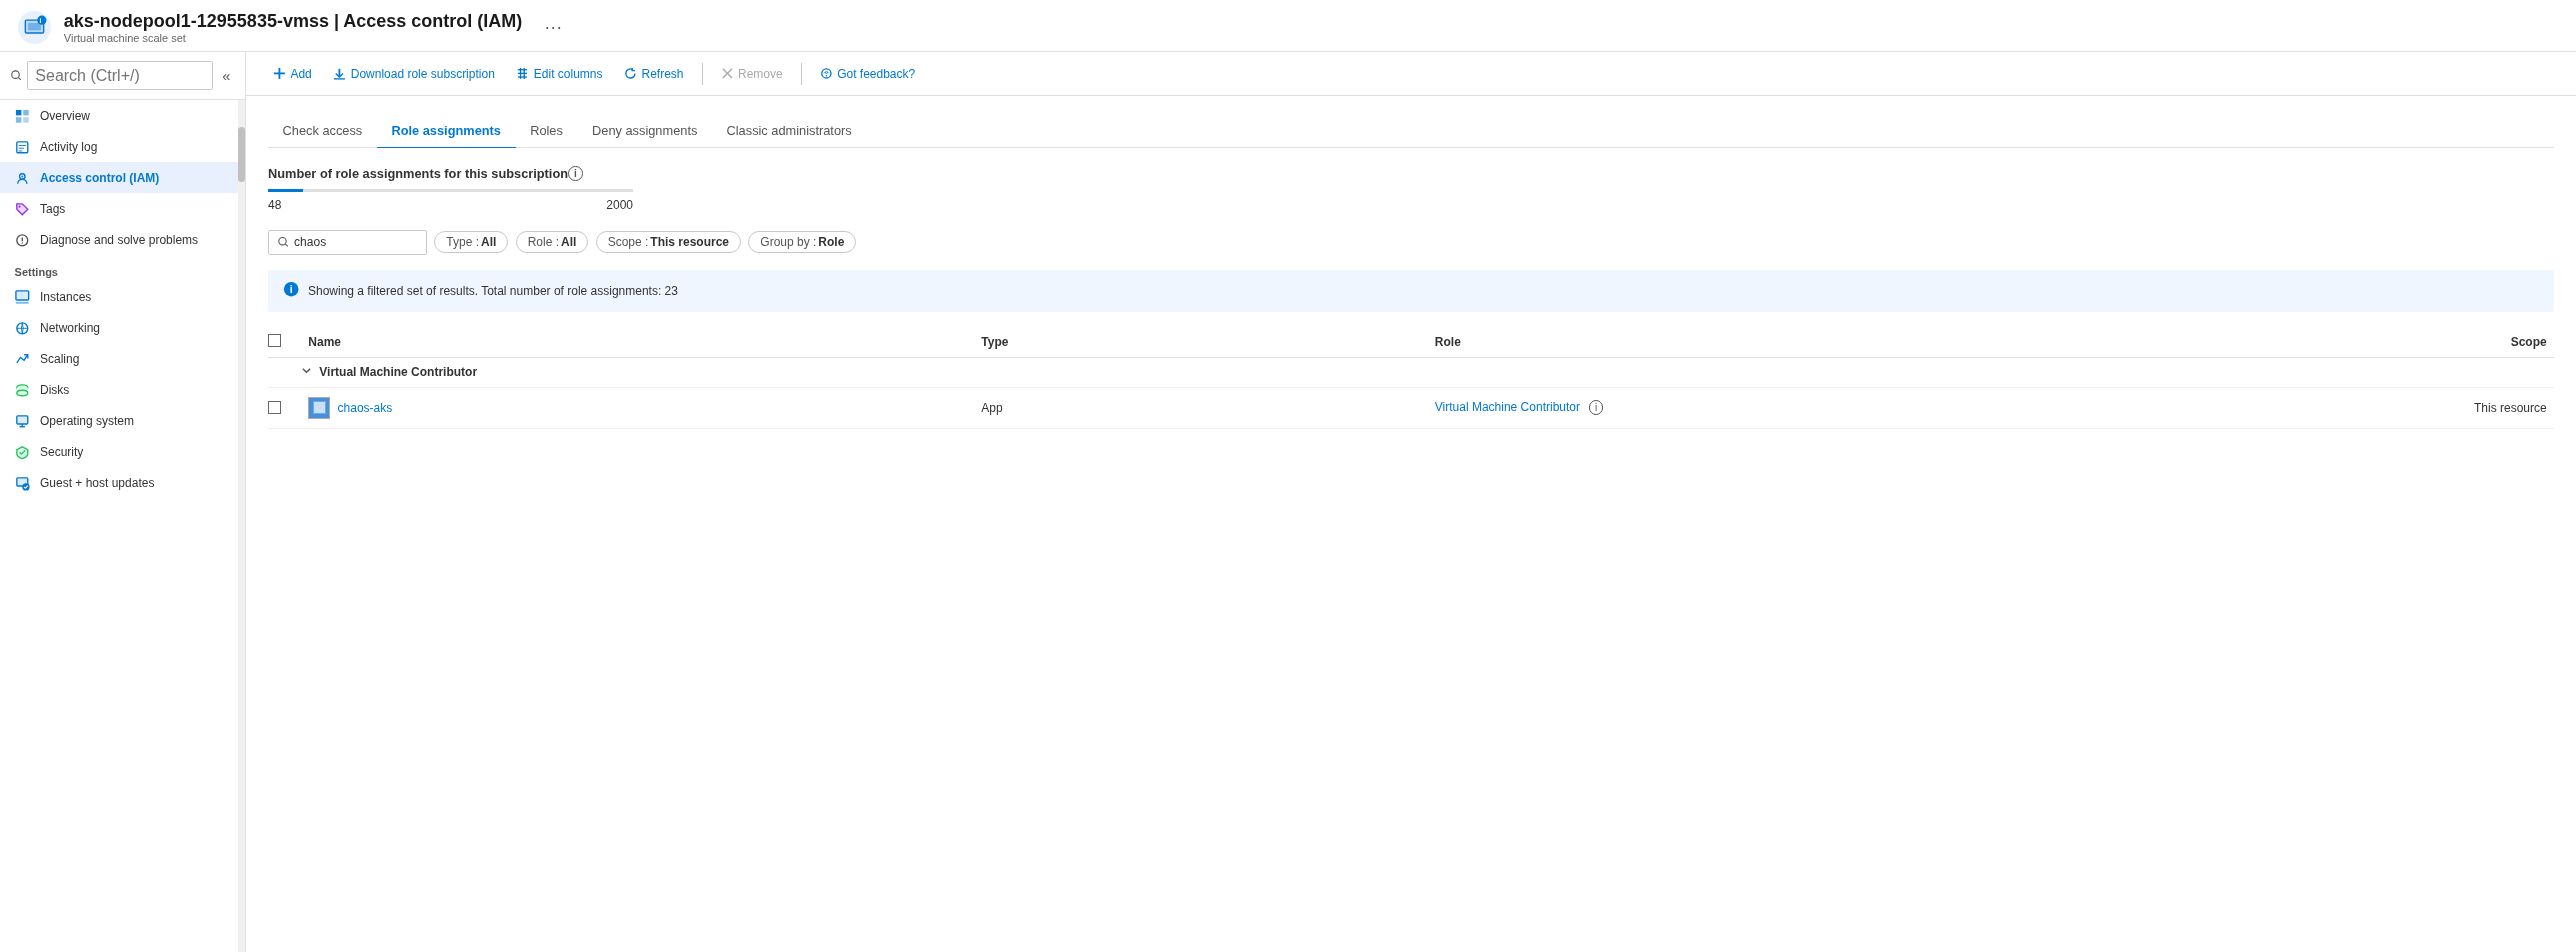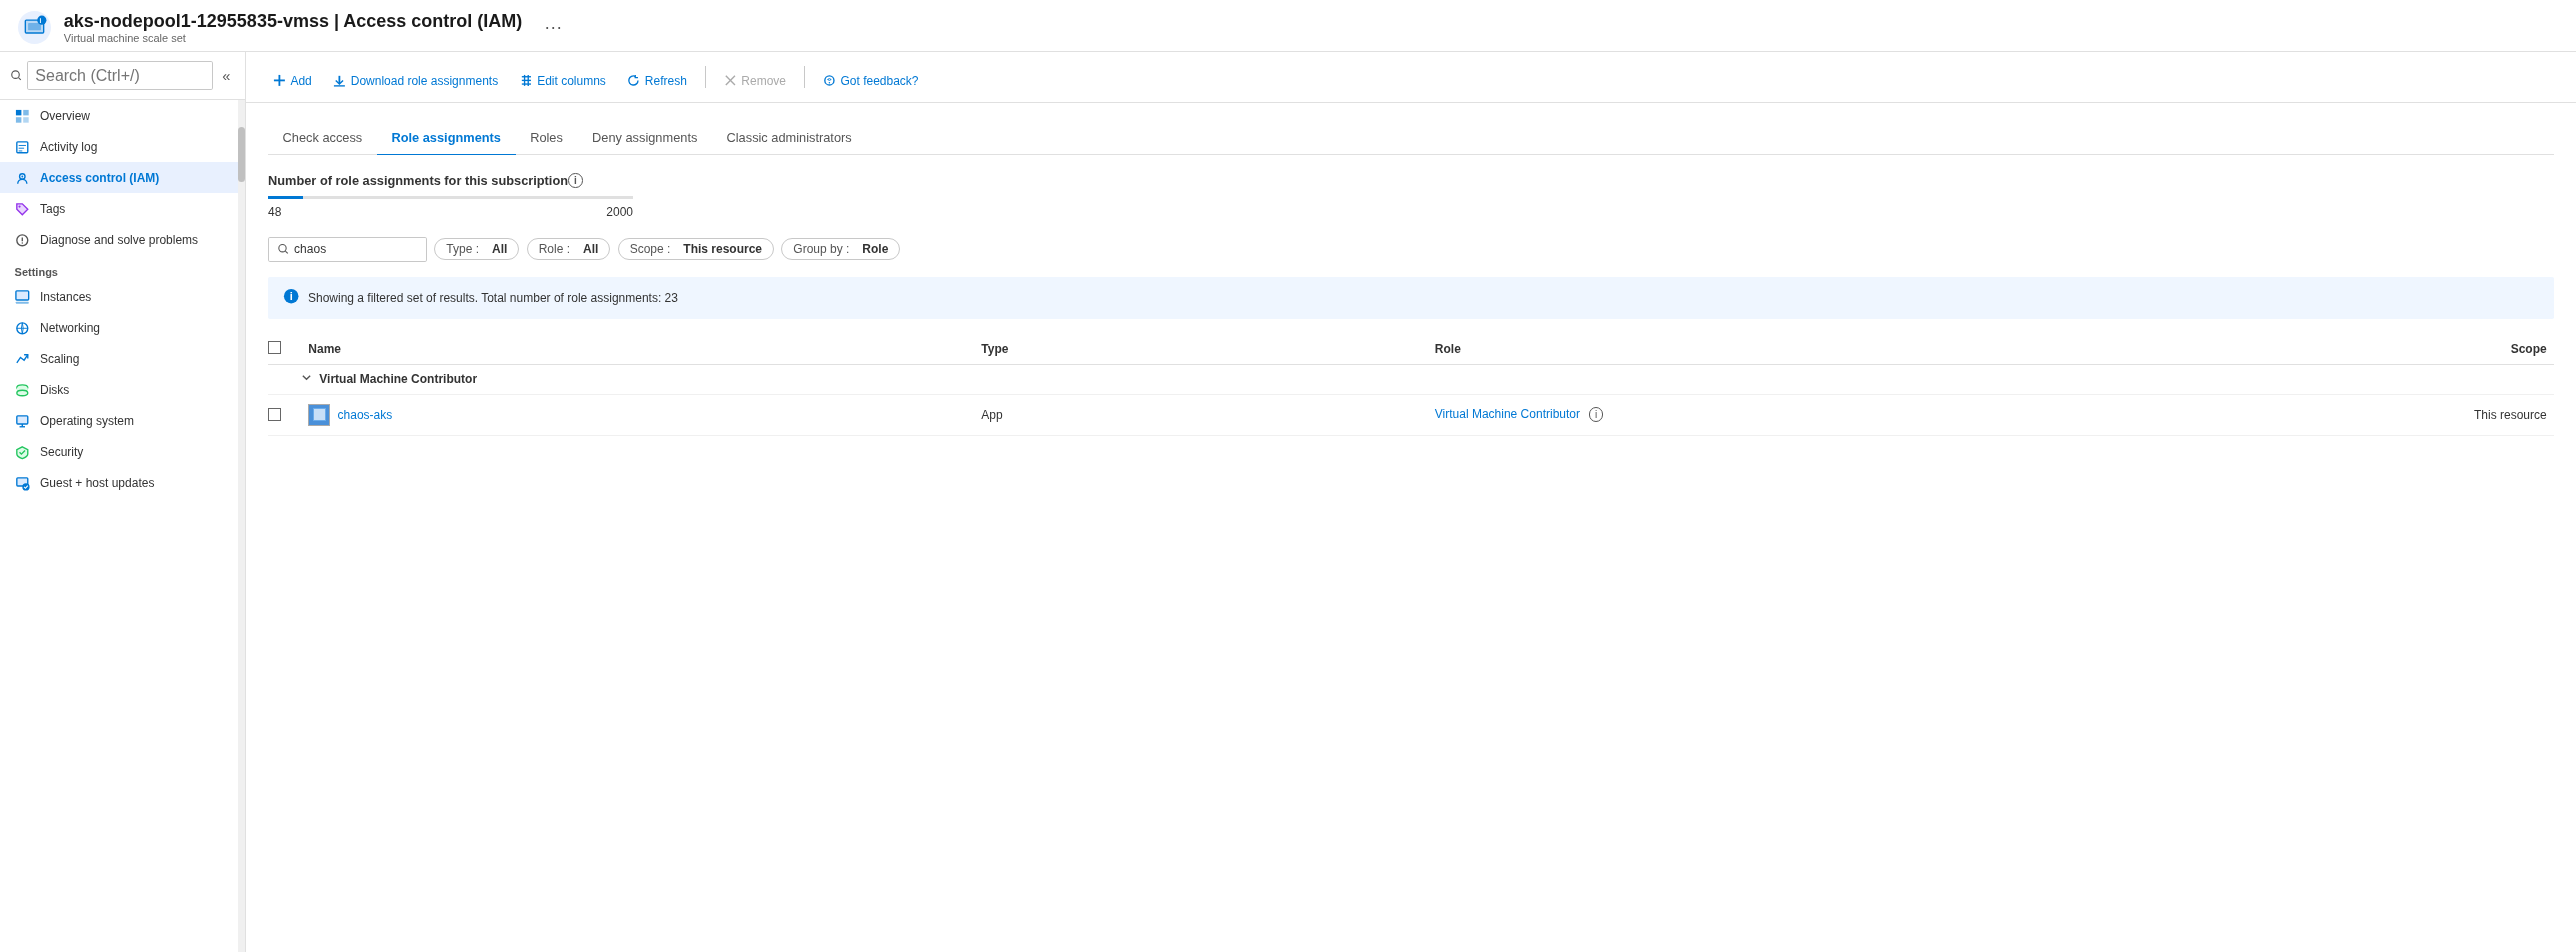--- a/index.html
+++ b/index.html
@@ -24,21 +24,21 @@
     .sidebar-collapse { margin-left: auto; cursor: pointer; color: #555; font-size: 14.6px; padding: 0 3.6px; }
 
     .sidebar-nav { flex: 1; overflow-y: auto; padding-bottom: 9px; }
     .nav-item { display: flex; align-items: center; padding: 7.3px 14.6px; gap: 9px; cursor: pointer; font-size: 12px; color: #333; }
     .nav-item.active { background: #e8f0fe; color: #0078d4; font-weight: 600; }
     .nav-item .nav-icon { width: 16.4px; height: 16.4px; display: flex; align-items: center; justify-content: center; flex-shrink: 0; }
     .nav-section-label { padding: 11px 14.6px 3.6px 14.6px; font-size: 11px; font-weight: 600; color: #555; text-transform: none; }
 
     
     .toolbar { display: flex; align-items: center; padding: 9px 18px; border-bottom: 0.9px solid #e0e0e0; gap: 3.6px; background: #fff; }
-    .toolbar-btn { display: flex; align-items: center; gap: 4.6px; padding: 5.5px 9px; font-size: 12px; color: #0078d4; cursor: pointer; border: none; background: none; border-radius: 1.8px; white-space: nowrap; margin-top: 7px; }
+    .toolbar-btn { display: flex; align-items: center; gap: 4.6px; padding: 5.5px 9px; font-size: 12px; color: #0078d4; cursor: pointer; border: none; background: none; border-radius: 1.8px; white-space: nowrap; }
     .toolbar-btn.disabled { color: #aaa; cursor: default; }
     .toolbar-separator { width: 0.9px; height: 22px; background: #c8c8c8; margin: 0 5.5px; }
 
     
     .content { flex: 1; overflow-y: auto; padding: 18px 22px; }
 
     
     .tabs { display: flex; gap: 0; border-bottom: 0.9px solid #e0e0e0; margin-bottom: 18px; }
     .tab { padding: 9px 14.6px; font-size: 12.8px; cursor: pointer; color: #555; border-bottom: 1.8px solid transparent; margin-bottom: -0.9px; white-space: nowrap; }
     .tab.active { color: #0078d4; border-bottom: 1.8px solid #0078d4; font-weight: 600; }
@@ -49,21 +49,21 @@
     .info-icon { display: inline-flex; align-items: center; justify-content: center; width: 14.6px; height: 14.6px; border-radius: 50%; border: 0.9px solid #555; font-size: 10px; color: #555; cursor: pointer; }
     .count-bar-container { display: flex; flex-direction: column; margin-bottom: 3.6px; }
     .count-bar { height: 3.6px; background: #e0e0e0; width: 365px; margin-bottom: 5.5px; position: relative; }
     .count-bar-fill { height: 3.6px; background: #0078d4; width: 9.6%;  }
     .count-numbers { display: flex; justify-content: space-between; width: 365px; font-size: 12px; color: #333; }
 
     
     .filters { display: flex; align-items: center; gap: 7.3px; margin-bottom: 14.6px; flex-wrap: wrap; }
     .filter-search { display: flex; align-items: center; border: 0.9px solid #c8c8c8; border-radius: 1.8px; padding: 4.6px 9px; gap: 5.5px; font-size: 12px; width: 159px; }
     .filter-search input { border: none; outline: none; font-size: 12px; width: 100%; color: #333; }
-    .filter-chip { display: flex; align-items: center; gap: 13px; padding: 3px 11px; border: 0.9px solid #c8c8c8; border-radius: 18px; font-size: 12px; color: #333; cursor: pointer; background: #fff; white-space: nowrap; }
+    .filter-chip { display: flex; align-items: center; gap: 2px; padding: 3px 11px; border: 0.9px solid #c8c8c8; border-radius: 18px; font-size: 12px; color: #333; cursor: pointer; background: #fff; white-space: nowrap; }
     .filter-chip .chip-key { color: #555; }
     .filter-chip .chip-val { font-weight: 600; }
 
     
     .info-banner { display: flex; align-items: center; gap: 9px; background: #eff6ff; padding: 11px 14.6px; border-radius: 1.8px; margin-bottom: 14.6px; font-size: 12px; color: #333; }
     .info-banner-icon { color: #0078d4; font-size: 16.4px; flex-shrink: 0; }
 
     
     .items-count { font-size: 12px; color: #333; margin-bottom: 7.3px; }
     .table-container { width: 100%; }
@@ -281,21 +281,21 @@
             <line x1="1" y1="7" x2="13" y2="7" stroke="#0078d4" stroke-width="2"></line>
           </svg>
         <span>Add</span>
       </button>
       <button class="toolbar-btn">
         <svg width="12.8" height="12.8" viewBox="0 0 14 14">
             <polyline points="7,2 7,10" stroke="#0078d4" stroke-width="2"></polyline>
             <polyline points="3,7 7,11 11,7" stroke="#0078d4" stroke-width="1.5" fill="none"></polyline>
             <line x1="1" y1="13" x2="13" y2="13" stroke="#0078d4" stroke-width="1.5"></line>
           </svg>
-        <span>Download role assignments</span>
+        <span>Download role subscription</span>
       </button>
       <button class="toolbar-btn">
         <svg width="12.8" height="12.8" viewBox="0 0 14 14">
             <line x1="2" y1="3" x2="12" y2="3" stroke="#0078d4" stroke-width="1.5"></line>
             <line x1="2" y1="7" x2="12" y2="7" stroke="#0078d4" stroke-width="1.5"></line>
             <line x1="2" y1="11" x2="12" y2="11" stroke="#0078d4" stroke-width="1.5"></line>
             <line x1="5" y1="1" x2="5" y2="13" stroke="#0078d4" stroke-width="1.5"></line>
             <line x1="9" y1="1" x2="9" y2="13" stroke="#0078d4" stroke-width="1.5"></line>
           </svg>
         <span>Edit columns</span>

